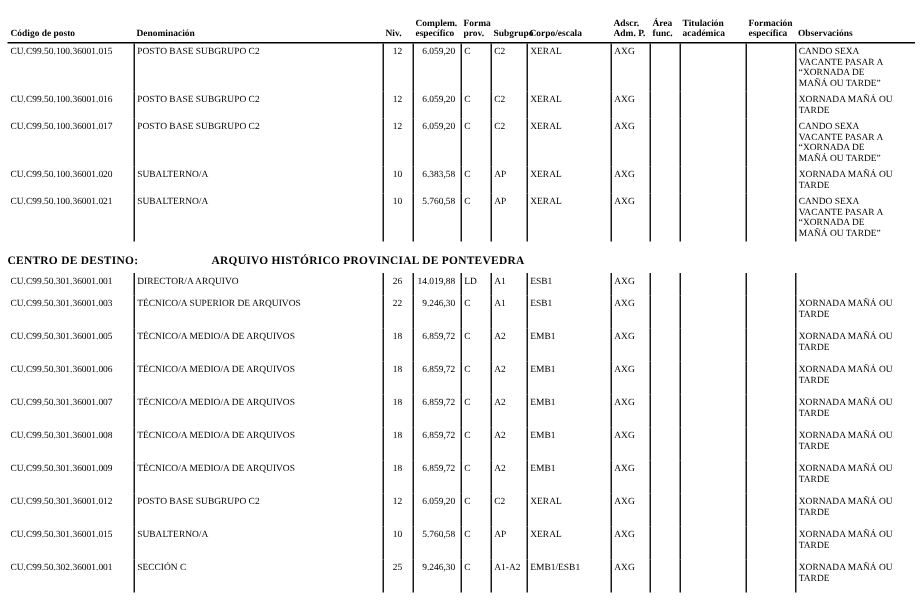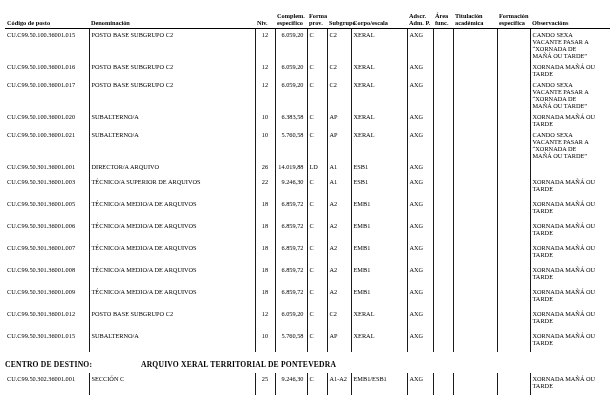--- a/index.html
+++ b/index.html
@@ -166,20 +166,23 @@
           <td class="c-complem">5.760,58</td>
           <td class="c-forma">C</td>
           <td class="c-subgrupo">AP</td>
           <td class="c-corpo">XERAL</td>
           <td class="c-adscr">AXG</td>
           <td class="c-area"></td>
           <td class="c-titulacion"></td>
           <td class="c-formacion"></td>
           <td class="c-observacions">CANDO SEXA VACANTE PASAR A “XORNADA DE MAÑÁ OU TARDE”</td>
         </tr>
+        <tr class="section-tr">
+          <td colspan="12"><span class="cd-label">CENTRO DE DESTINO:</span><span class="cd-name">ARQUIVO HISTÓRICO PROVINCIAL DE PONTEVEDRA</span></td>
+        </tr>
         <tr class="row tall">
           <td class="c-codigo">CU.C99.50.301.36001.001</td>
           <td class="c-denominacion">DIRECTOR/A ARQUIVO</td>
           <td class="c-niv">26</td>
           <td class="c-complem">14.019,88</td>
           <td class="c-forma">LD</td>
           <td class="c-subgrupo">A1</td>
           <td class="c-corpo">ESB1</td>
           <td class="c-adscr">AXG</td>
           <td class="c-area"></td>
@@ -292,23 +295,20 @@
           <td class="c-complem">5.760,58</td>
           <td class="c-forma">C</td>
           <td class="c-subgrupo">AP</td>
           <td class="c-corpo">XERAL</td>
           <td class="c-adscr">AXG</td>
           <td class="c-area"></td>
           <td class="c-titulacion"></td>
           <td class="c-formacion"></td>
           <td class="c-observacions">XORNADA MAÑÁ OU TARDE</td>
         </tr>
-        <tr class="section-tr">
-          <td colspan="12"><span class="cd-label">CENTRO DE DESTINO:</span><span class="cd-name">ARQUIVO XERAL TERRITORIAL DE PONTEVEDRA</span></td>
-        </tr>
         <tr class="row tall">
           <td class="c-codigo">CU.C99.50.302.36001.001</td>
           <td class="c-denominacion">SECCIÓN C</td>
           <td class="c-niv">25</td>
           <td class="c-complem">9.246,30</td>
           <td class="c-forma">C</td>
           <td class="c-subgrupo">A1-A2</td>
           <td class="c-corpo">EMB1/ESB1</td>
           <td class="c-adscr">AXG</td>
           <td class="c-area"></td>

